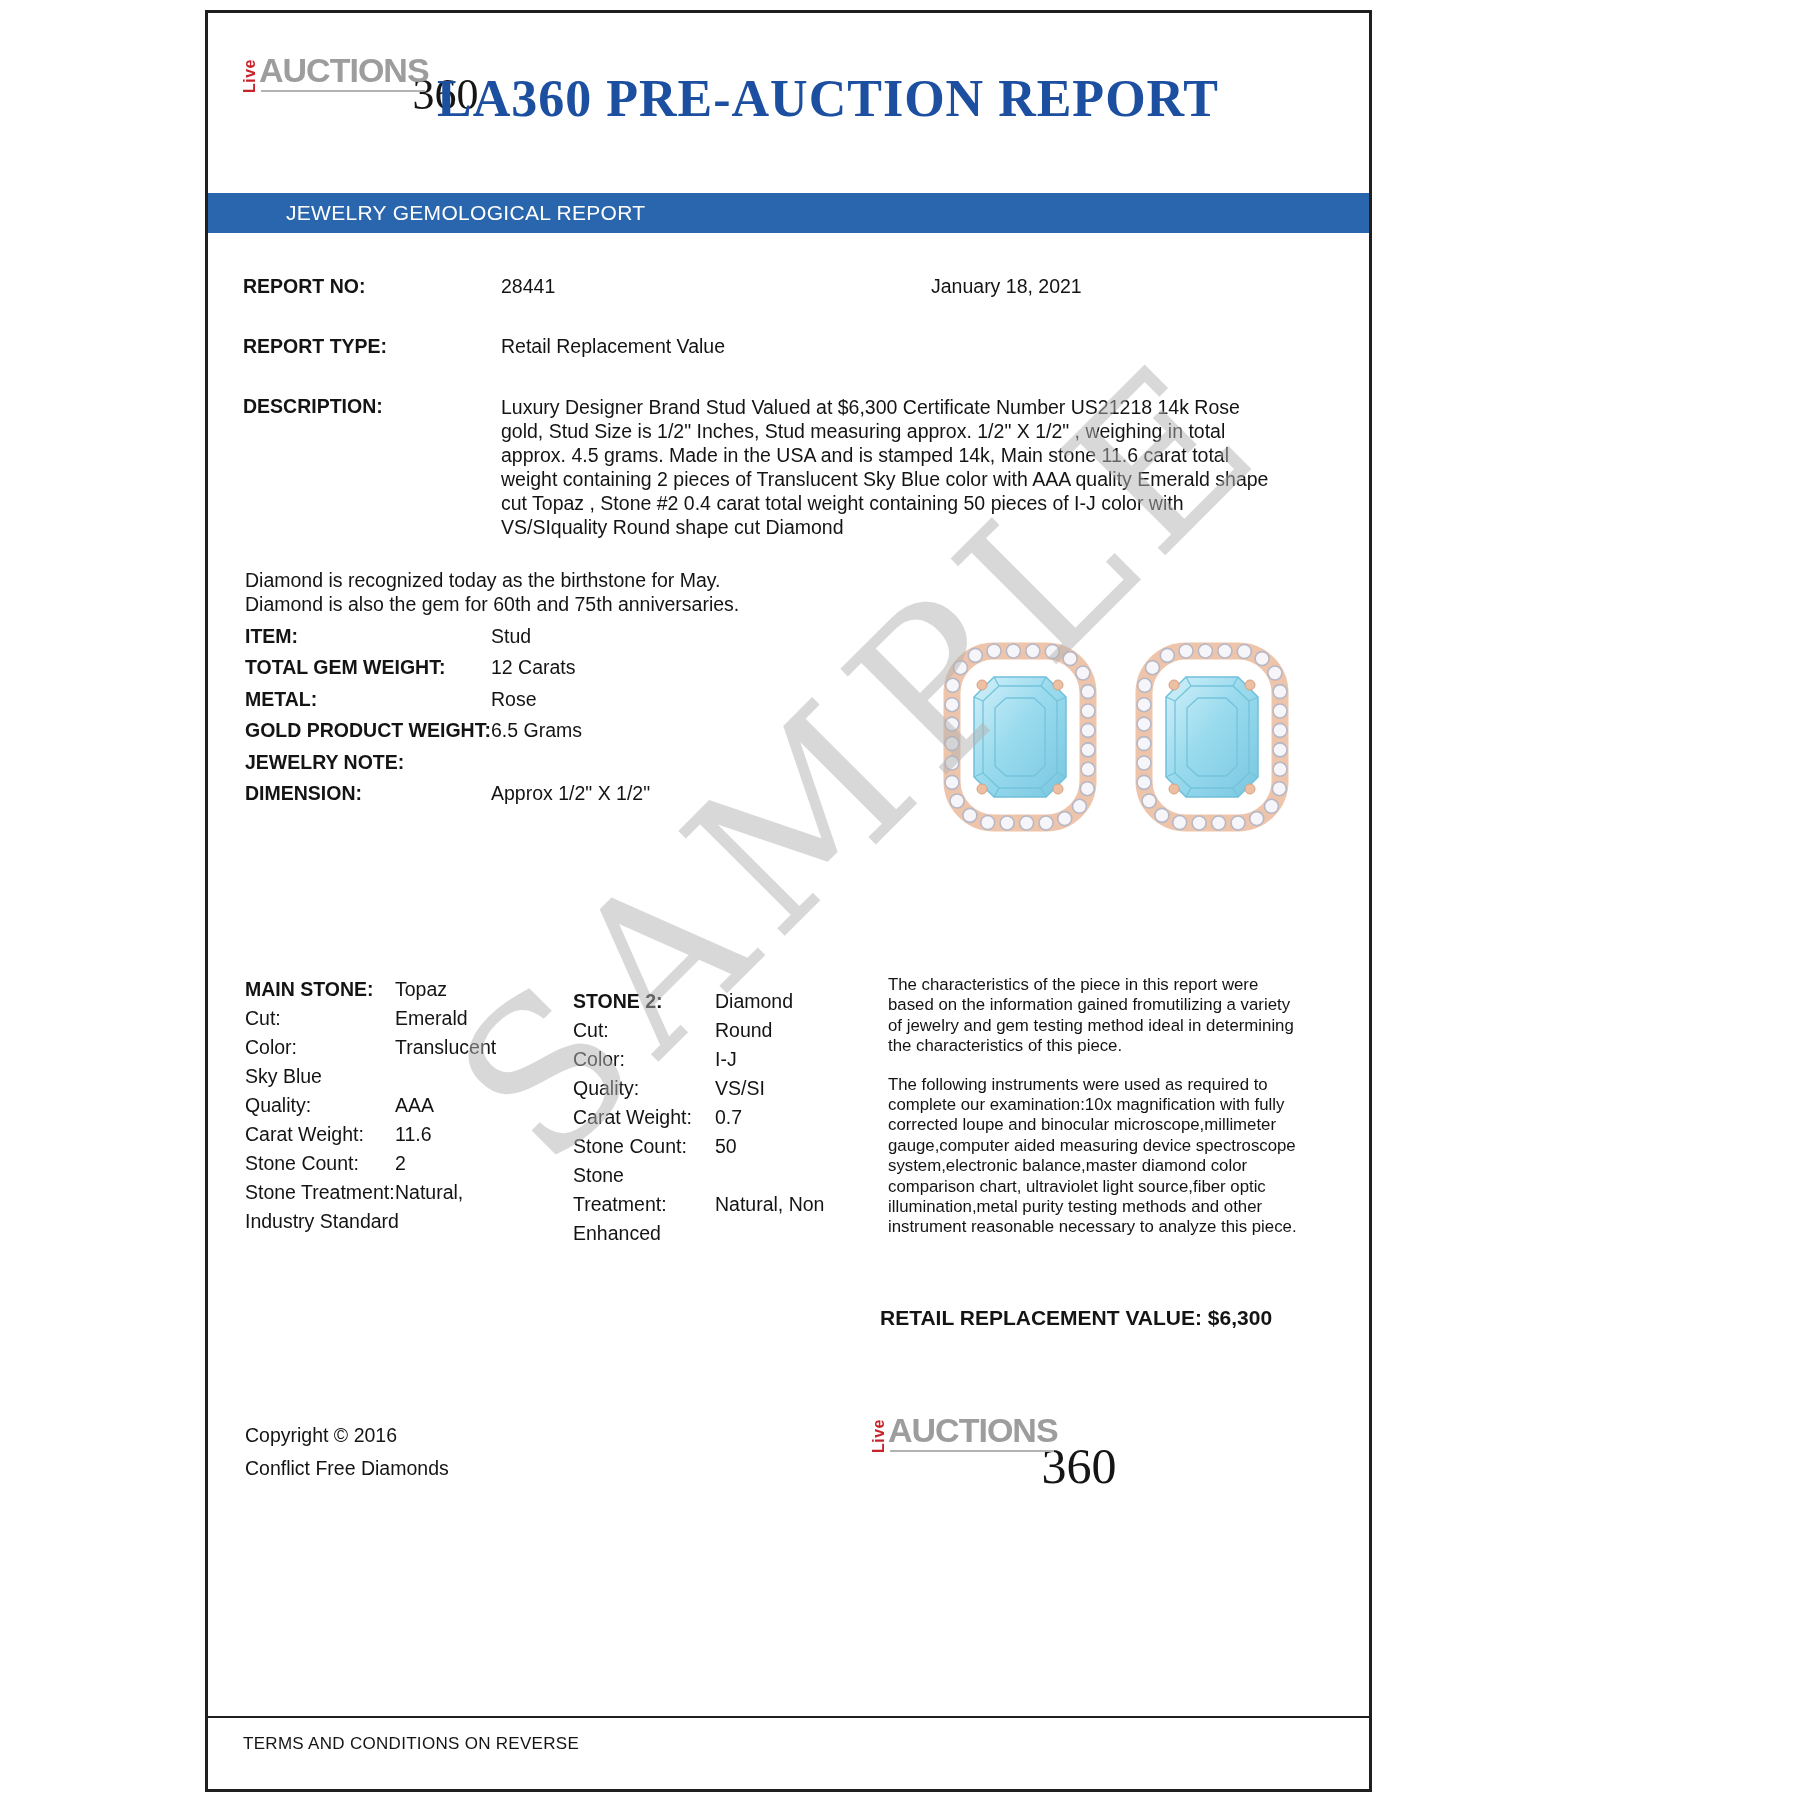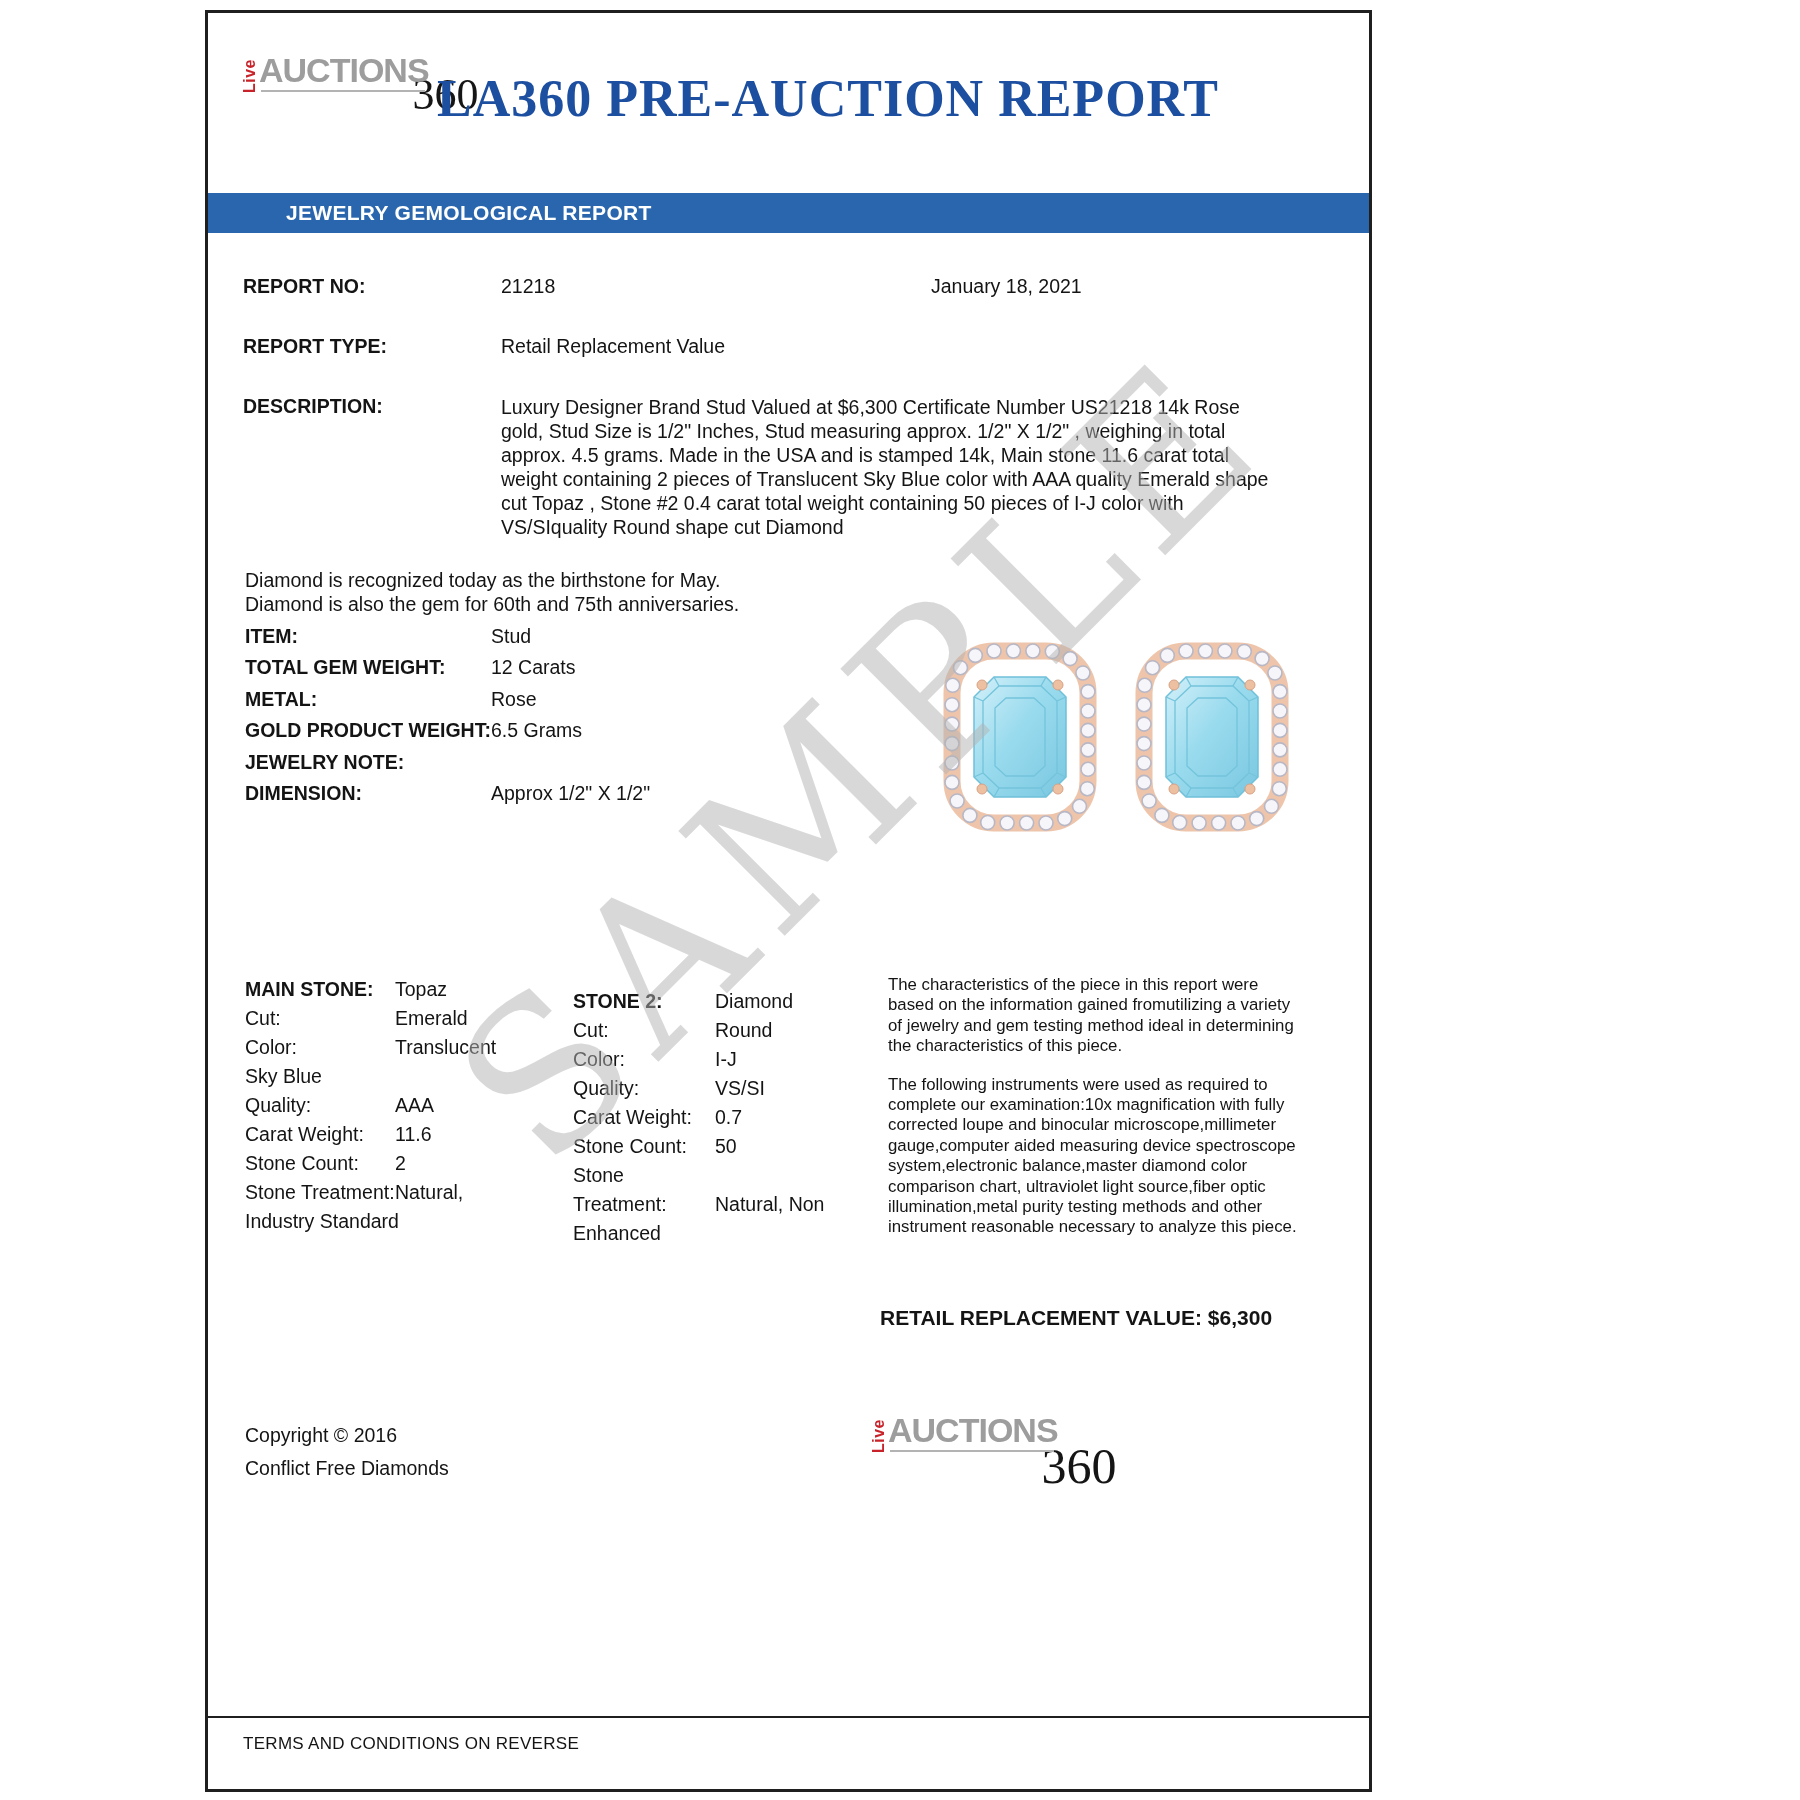--- a/index.html
+++ b/index.html
@@ -35,21 +35,21 @@
   .logo-bottom .logo-360 { font-size:50px; margin-top:28px; }
 
   
   .title {
     left:130px; top:56px; width:980px; text-align:center;
     font-family:"Liberation Serif", serif; font-weight:bold;
     font-size:52px; color:#1d4fa1; letter-spacing:1px;
   }
   .banner {
     left:0; top:180px; width:100%; height:40px; background:#2a66ad;
-    color:#ffffff; font-weight:bold; font-size:21px; line-height:40px;
+    color:#ffffff; font-weight:normal; font-size:21px; line-height:40px;
     padding-left:78px; letter-spacing:.3px;
   }
 
   
   .rrow { left:35px; display:flex; font-size:19.5px; }
   .rlabel { flex:0 0 258px; font-weight:bold; }
   .rvalue { }
   .desc-val { width:778px; line-height:24px; }
   .date { left:723px; top:262px; font-size:19.5px; }
 
@@ -109,21 +109,21 @@
     <span class="logo-auctions">AUCTIONS</span>
     <span class="logo-360">360</span>
   </div>
 
   <div class="abs title">LA360 PRE-AUCTION REPORT</div>
 
   <div class="abs banner">JEWELRY GEMOLOGICAL REPORT</div>
 
   <div class="abs rrow" style="top:262px">
     <span class="rlabel">REPORT NO:</span>
-    <span class="rvalue">21218</span>
+    <span class="rvalue">28441</span>
   </div>
   <div class="abs date">January 18, 2021</div>
 
   <div class="abs rrow" style="top:322px">
     <span class="rlabel">REPORT TYPE:</span>
     <span class="rvalue">Retail Replacement Value</span>
   </div>
 
   <div class="abs rrow" style="top:382px">
     <span class="rlabel">DESCRIPTION:</span>

